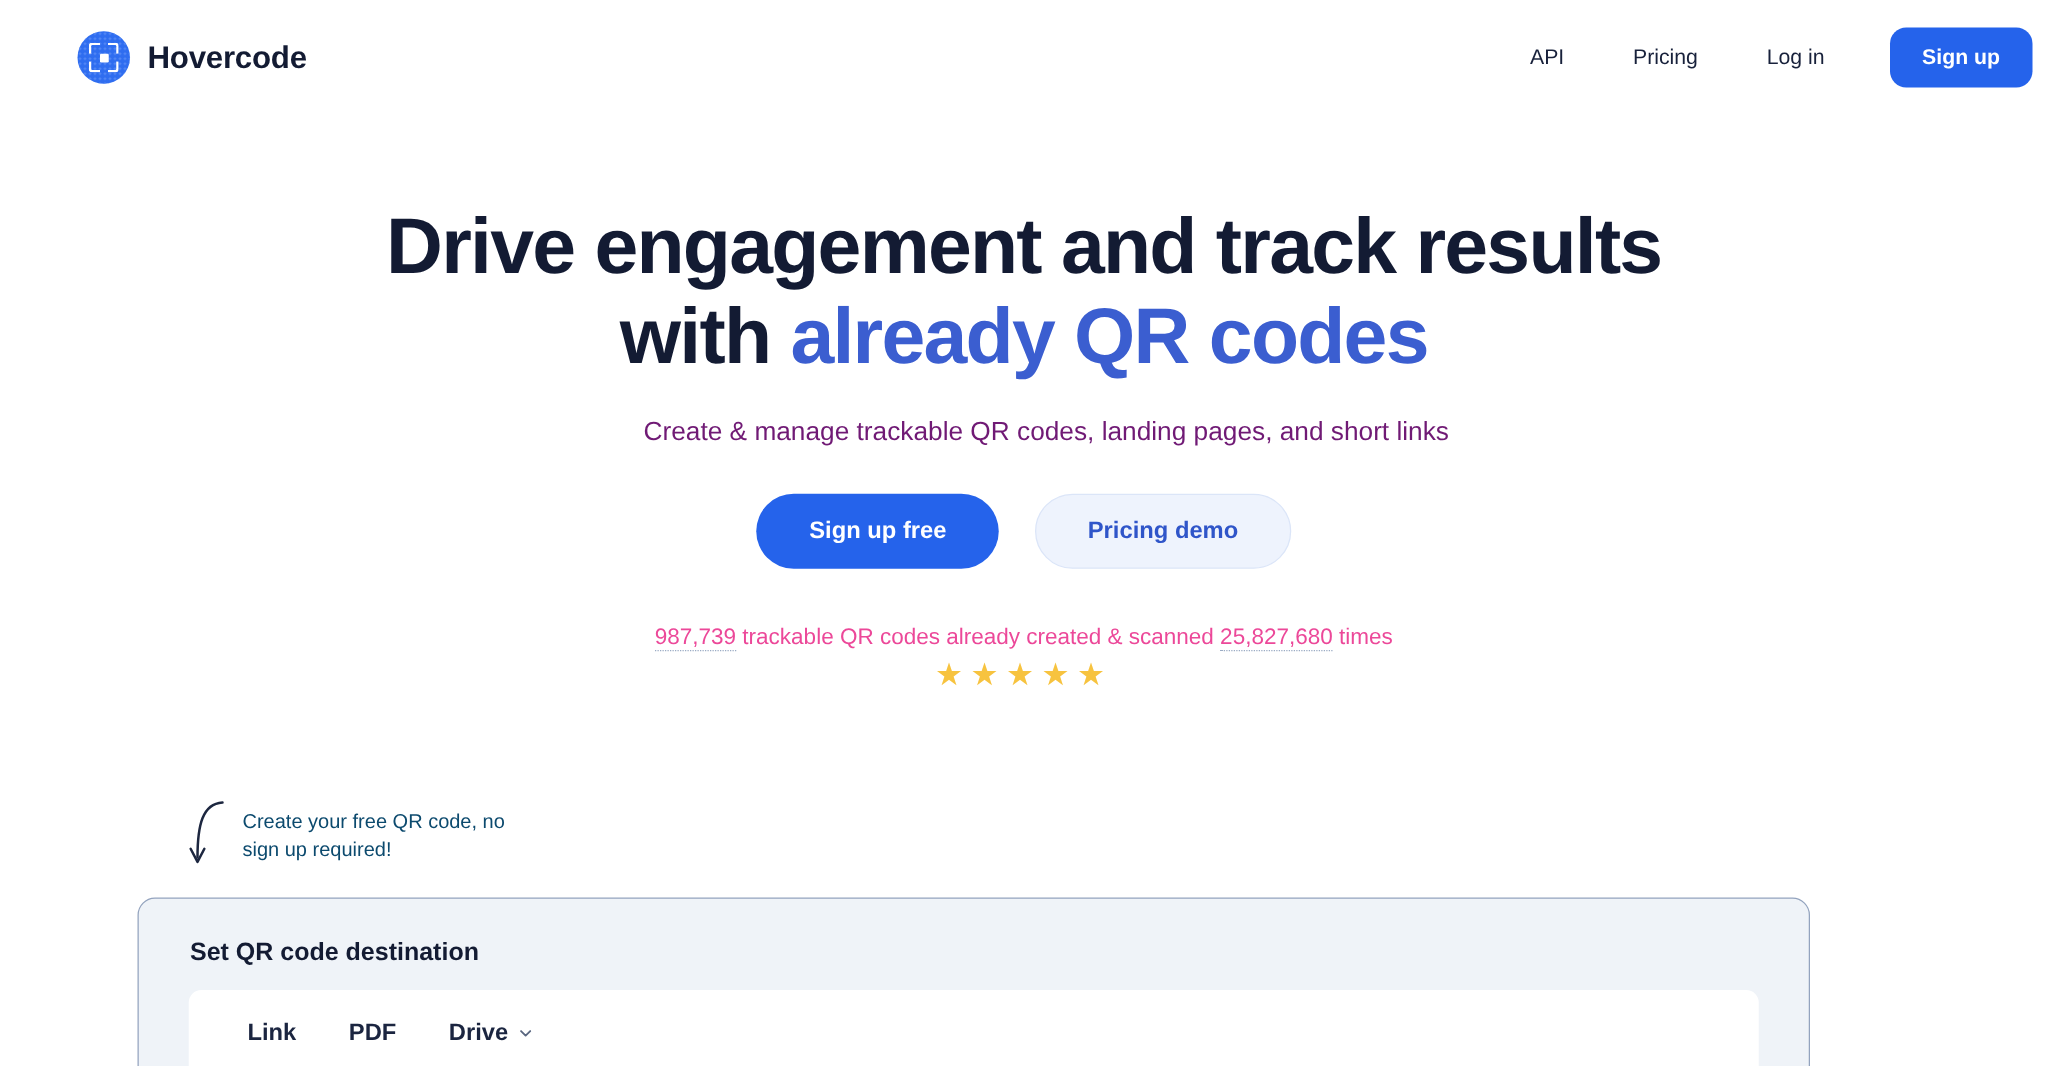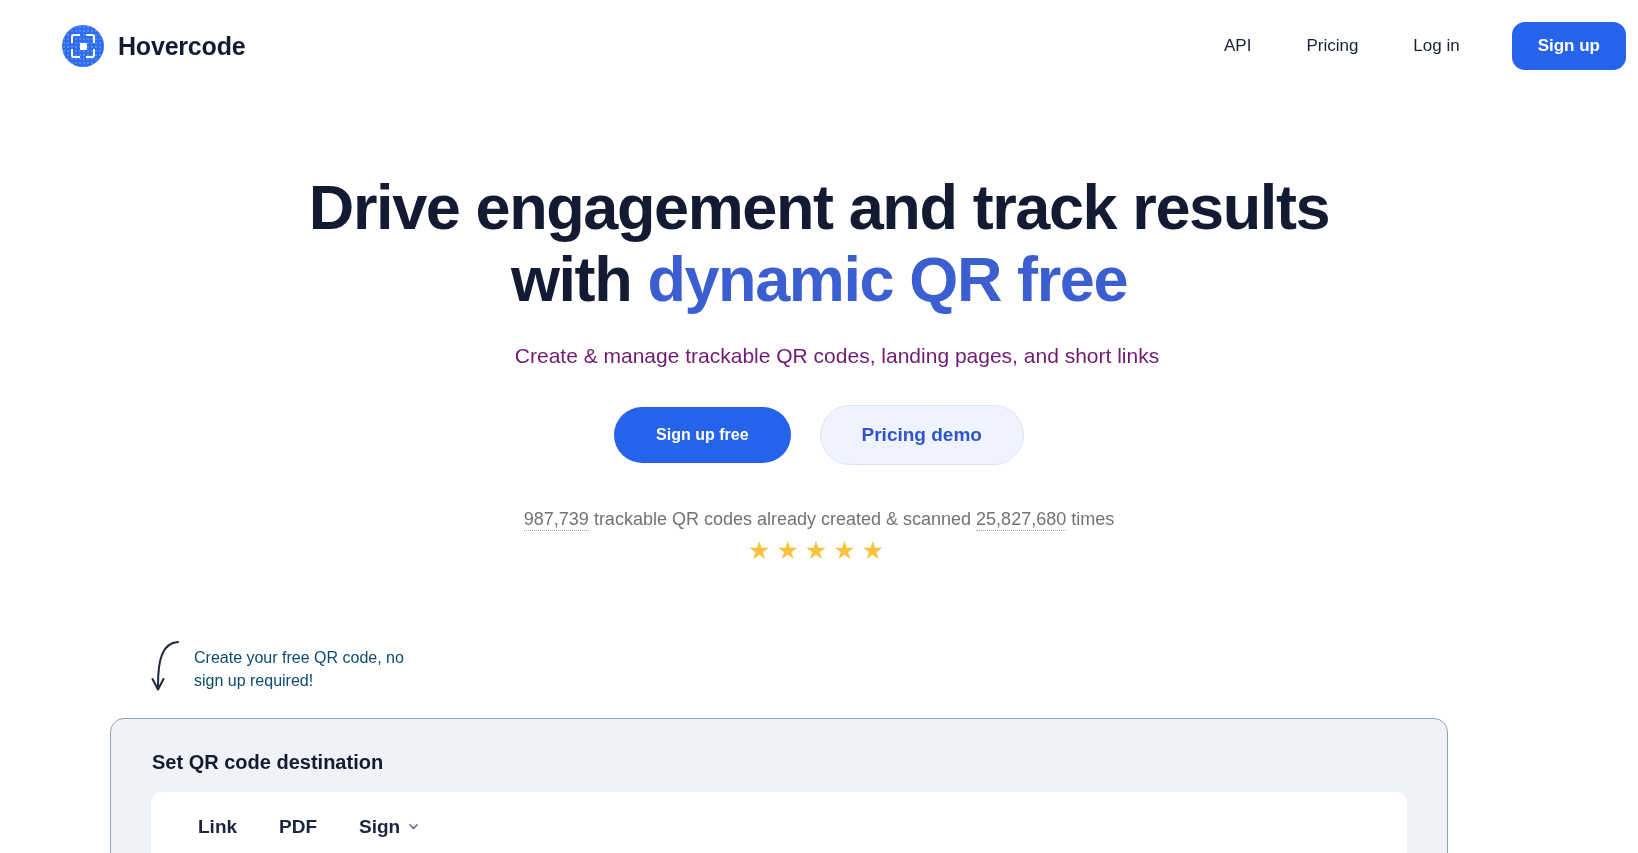--- a/index.html
+++ b/index.html
@@ -62,50 +62,50 @@
     font-size: 17px; font-weight: 700;
     border: none; border-radius: 13px;
     padding: 14px 26px; cursor: pointer;
     font-family: "Liberation Sans", sans-serif;
     white-space: nowrap;
   }
 
   
   .hero { position: absolute; top: 92px; left: 0; width: 1638px; text-align: center; }
   .headline {
-    margin: 10px; padding-top: 70px;
+    margin: 0; padding-top: 70px;
     font-size: 63px; line-height: 1.14; font-weight: 700;
     color: #131b33; letter-spacing: -1.4px;
   }
   .headline .accent { color: #3b5ed0; }
   .subhead {
     margin: 28px 0 0;
     font-size: 21px; color: #701a75; font-weight: 400; padding-left: 36px;
   }
   .cta-row {
     margin-top: 37px;
     display: flex; justify-content: center; align-items: center; gap: 29px;
   }
   .btn-primary {
     background: #2563eb; color: #fff;
-    font-size: 16px; font-weight: 700;
+    font-size: 19px; font-weight: 700;
     border: none; border-radius: 999px;
     padding: 19px 42px; cursor: pointer;
     font-family: "Liberation Sans", sans-serif;
   }
   .btn-secondary {
     background: #eef3fd; color: #2f55c9;
     font-size: 19px; font-weight: 600;
     border: 1px solid #dbe5f8; border-radius: 999px;
     padding: 18px 41px; cursor: pointer;
     font-family: "Liberation Sans", sans-serif;
   }
   .stats {
     margin-top: 44px;
-    font-size: 18px; color: #737373;
+    font-size: 18px; color: #ec4899;
   }
   .stat-num {
     border-bottom: 1px dotted #9aabc4;
     padding-bottom: 1px;
     cursor: help;
   }
   .stars {
     margin-top: 8px;
     font-size: 25px; color: #f7c33f; letter-spacing: 6px;
     line-height: 1;
@@ -171,21 +171,21 @@
       <a class="nav-link">API</a>
       <a class="nav-link">Pricing</a>
       <a class="nav-link">Log in</a>
       <button class="btn-signup">Sign up</button>
     </nav>
   </div>
 
   <div class="hero">
     <h1 class="headline">
       <span>Drive engagement and track results</span><br>
-      <span>with </span><span class="accent">dynamic QR free</span>
+      <span>with </span><span class="accent">already QR codes</span>
     </h1>
 
     <p class="subhead">Create &amp; manage trackable QR codes, landing pages, and short links</p>
 
     <div class="cta-row">
       <button class="btn-primary">Sign up free</button>
       <button class="btn-secondary">Pricing demo</button>
     </div>
 
     <div class="stats">
@@ -208,21 +208,21 @@
     <div class="builder-title">Set QR code destination</div>
     <div class="builder-panel">
       <div class="tabs">
         <div class="tab">
           <span>Link</span>
         </div>
         <div class="tab">
           <span>PDF</span>
         </div>
         <div class="tab">
-          <span>Sign</span>
+          <span>Drive</span>
           <svg class="chev" viewBox="0 0 12 12" fill="none">
             <path d="M2 4.2 L6 8.2 L10 4.2" stroke="#5a6780" stroke-width="1.6" stroke-linecap="round" stroke-linejoin="round"></path>
           </svg>
         </div>
       </div>
     </div>
   </div>
 
 </div>
 

